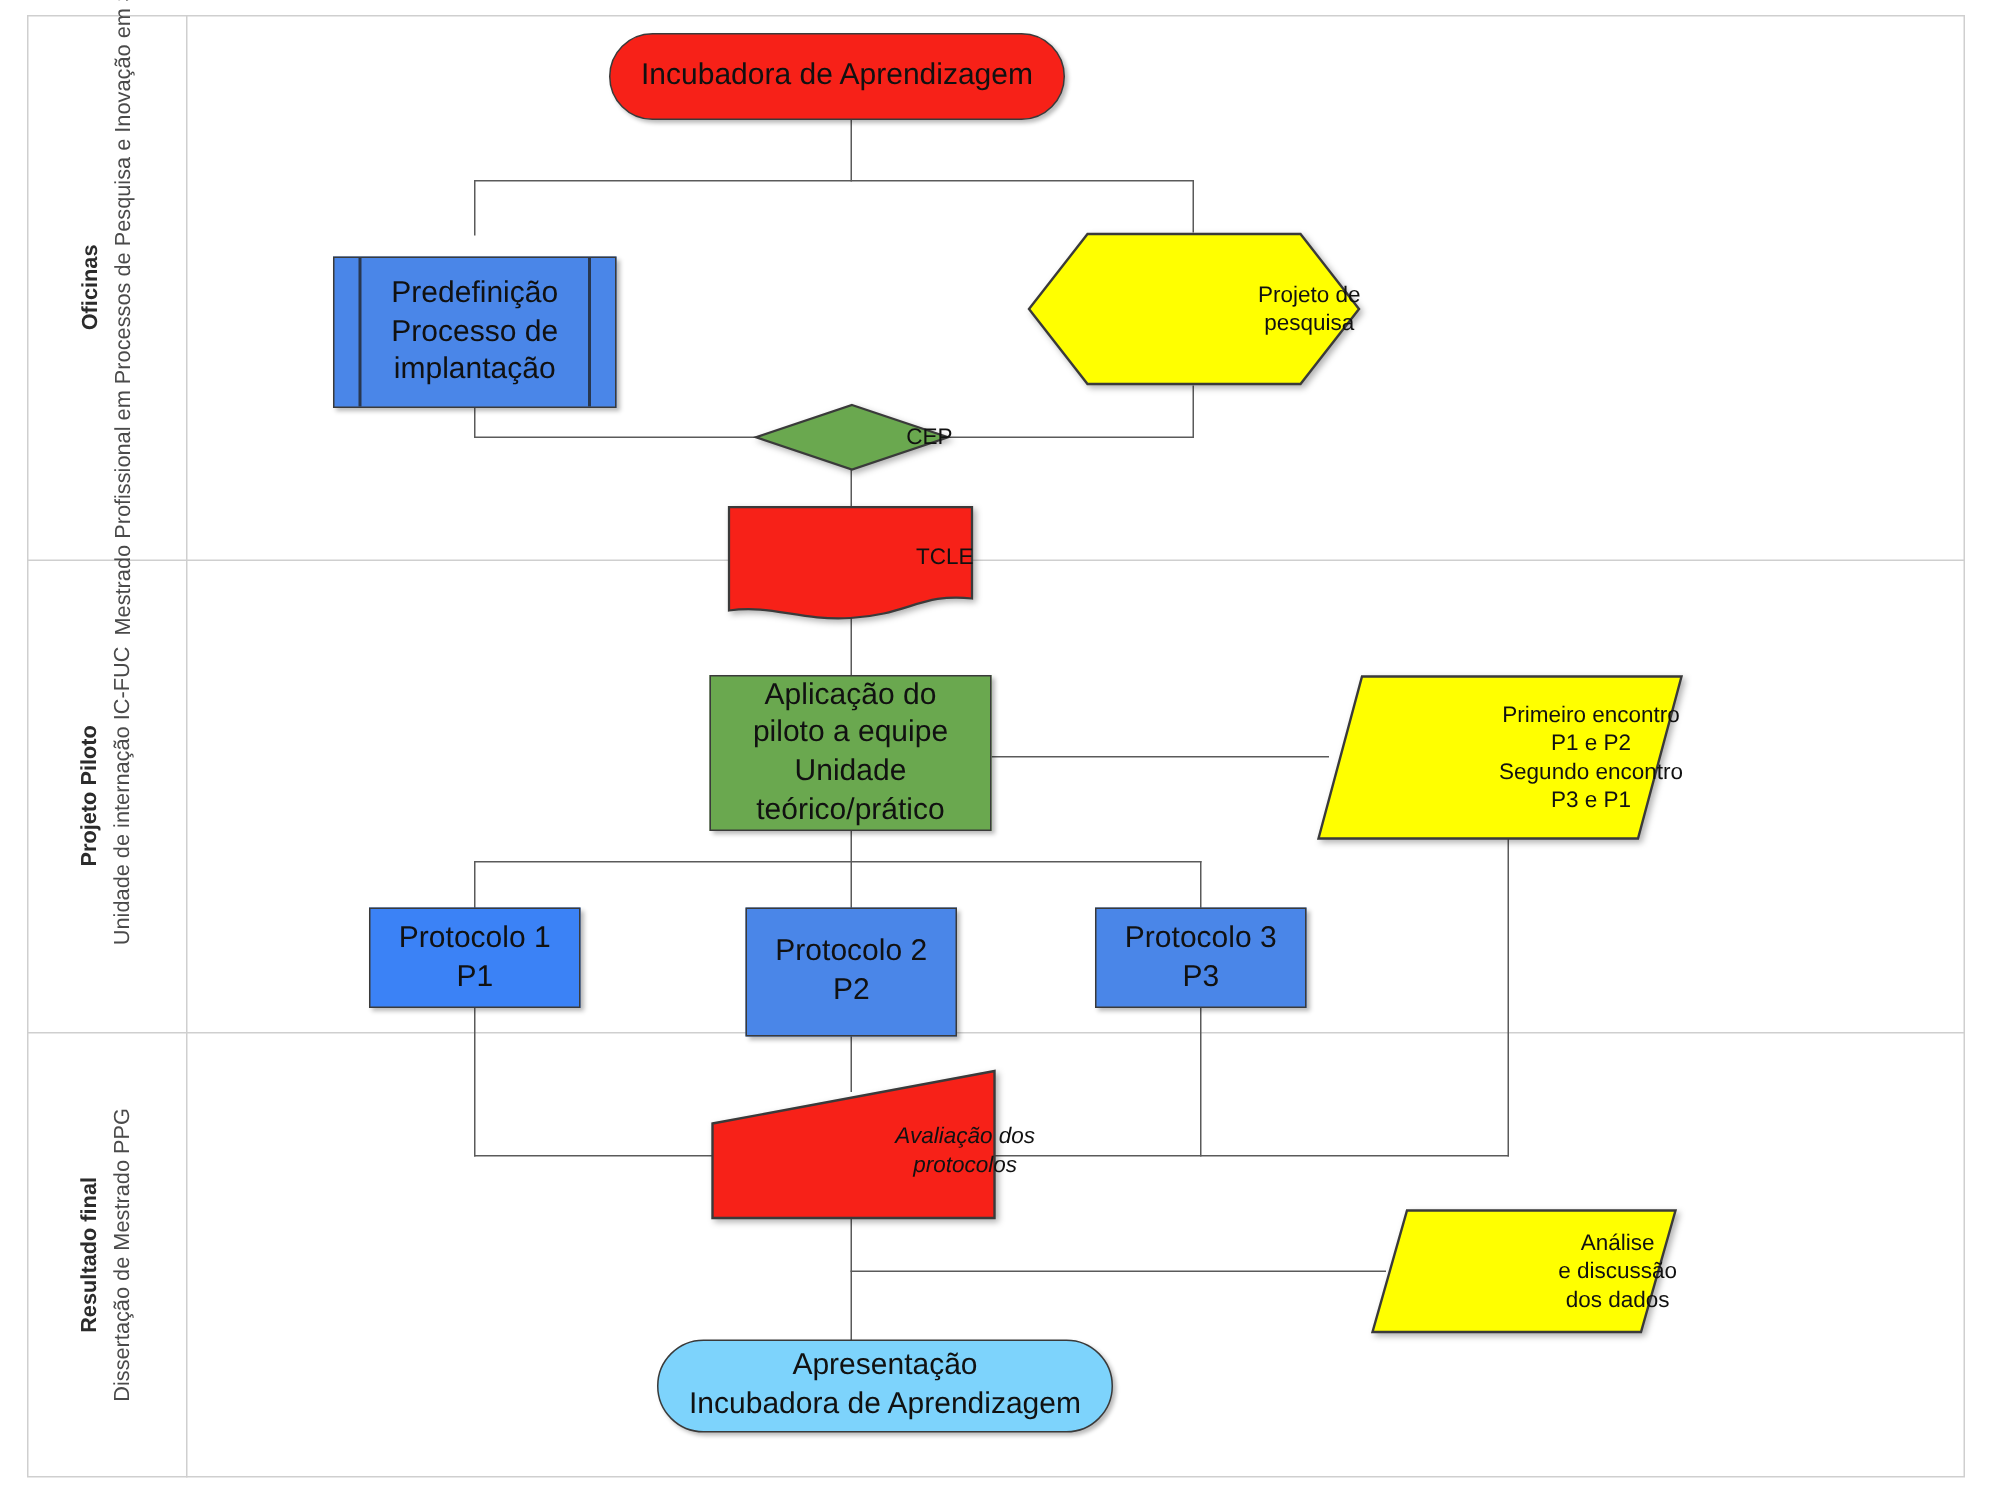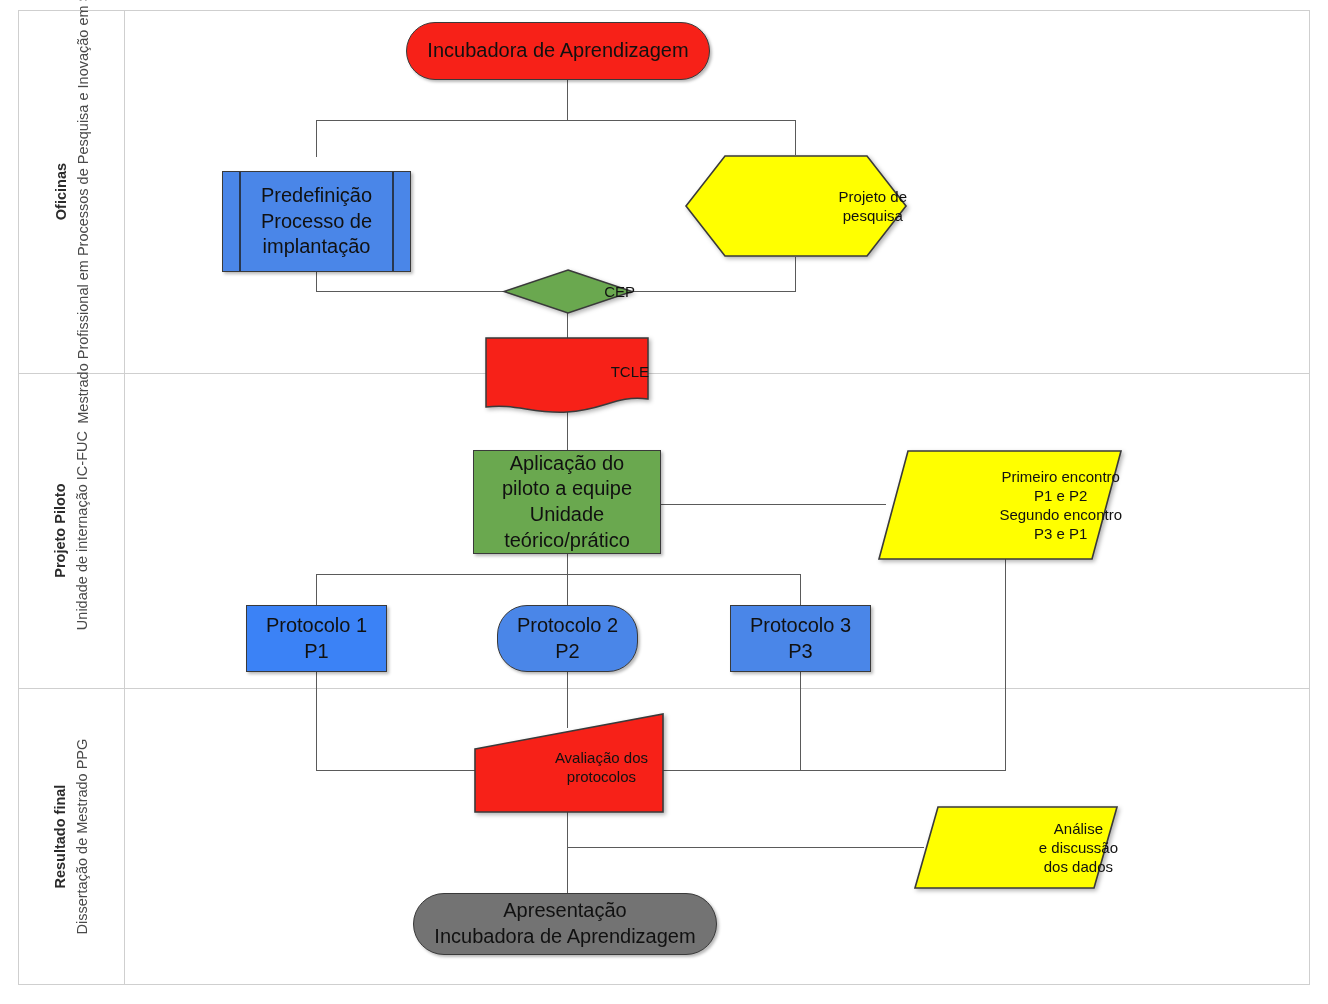--- a/index.html
+++ b/index.html
@@ -257,55 +257,55 @@
     </span>
   </div>
 
   <div class="node rect" style="left:246px; top:605px; width:141px; height:67px; background:#3b82f6;">
     <span class="lbl">
       <span>Protocolo 1</span><br>
       <span>P1</span>
     </span>
   </div>
 
-  <div class="node rect" style="left:497px; top:605px; width:141px; height:67px; background:#4a86e8;border-radius:30px;">
+  <div class="node rect" style="left:497px; top:605px; width:141px; height:86px; background:#4a86e8;">
     <span class="lbl">
       <span>Protocolo 2</span><br>
       <span>P2</span>
     </span>
   </div>
 
   <div class="node rect" style="left:730px; top:605px; width:141px; height:67px; background:#4a86e8;">
     <span class="lbl">
       <span>Protocolo 3</span><br>
       <span>P3</span>
     </span>
   </div>
 
   <svg class="shape-svg" style="left:473px; top:712px;" width="192" height="102" viewBox="0 0 192 102">
     <polygon points="2,37 190,2 190,100 2,100" fill="#f72118" stroke="#3a3a3a" stroke-width="1.6" style="filter:drop-shadow(2px 2px 2px rgba(0,0,0,0.3));"></polygon>
   </svg>
-  <div class="shape-text" style="left:456px; top:722px; width:192px; height:90px;">
+  <div class="shape-text" style="left:498px; top:722px; width:192px; height:90px;font-style:italic;">
     <span>
       <span>Avaliação dos</span><br>
       <span>protocolos</span>
     </span>
   </div>
 
   <svg class="shape-svg" style="left:914px; top:806px;" width="204" height="83" viewBox="0 0 204 83">
     <polygon points="24,1 203,1 180,82 1,82" fill="#ffff00" stroke="#3a3a3a" stroke-width="1.6" style="filter:drop-shadow(2px 2px 2px rgba(0,0,0,0.3));"></polygon>
   </svg>
   <div class="shape-text" style="left:914px; top:806px; width:204px; height:83px;">
     <span>
       <span>Análise</span><br>
       <span>e discussão</span><br>
       <span>dos dados</span>
     </span>
   </div>
 
-  <div class="node terminal" style="left:413px; top:893px; width:304px; height:62px; background:#737373;">
+  <div class="node terminal" style="left:438px; top:893px; width:304px; height:62px; background:#7dd3fc;">
     <span class="lbl">
       <span>Apresentação</span><br>
       <span>Incubadora de Aprendizagem</span>
     </span>
   </div>
 
 </div>
 
 </body></html>

